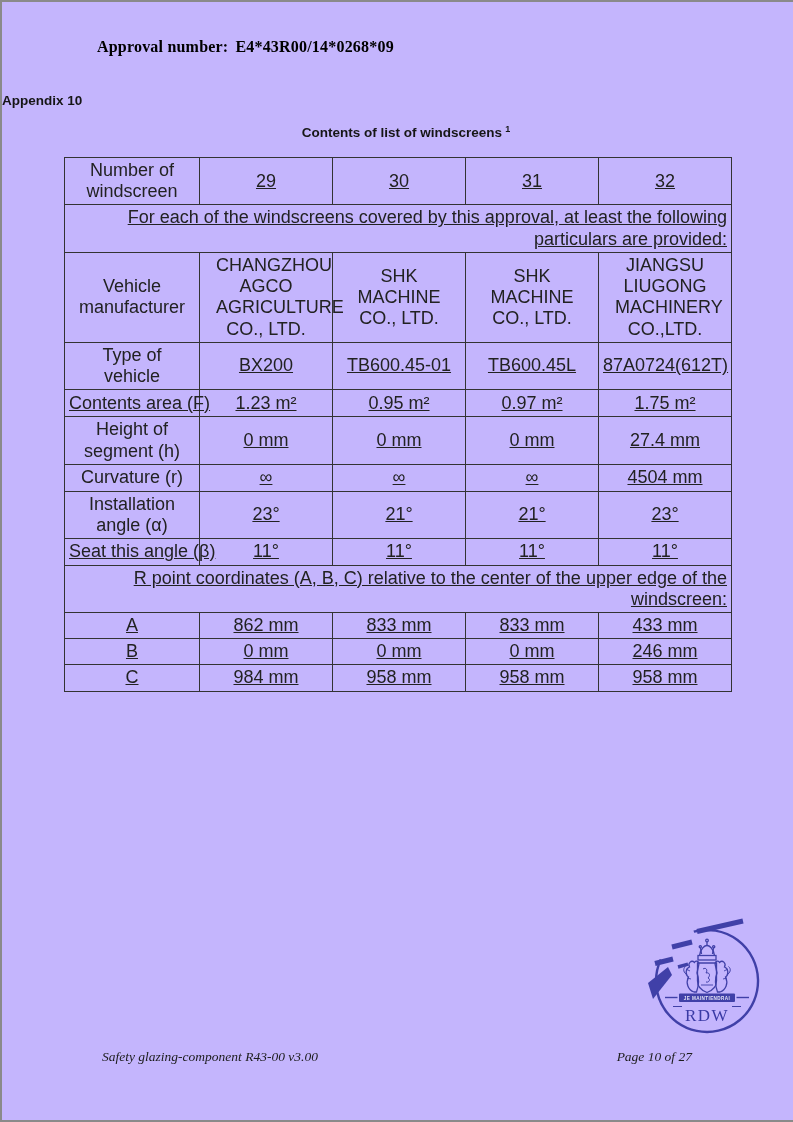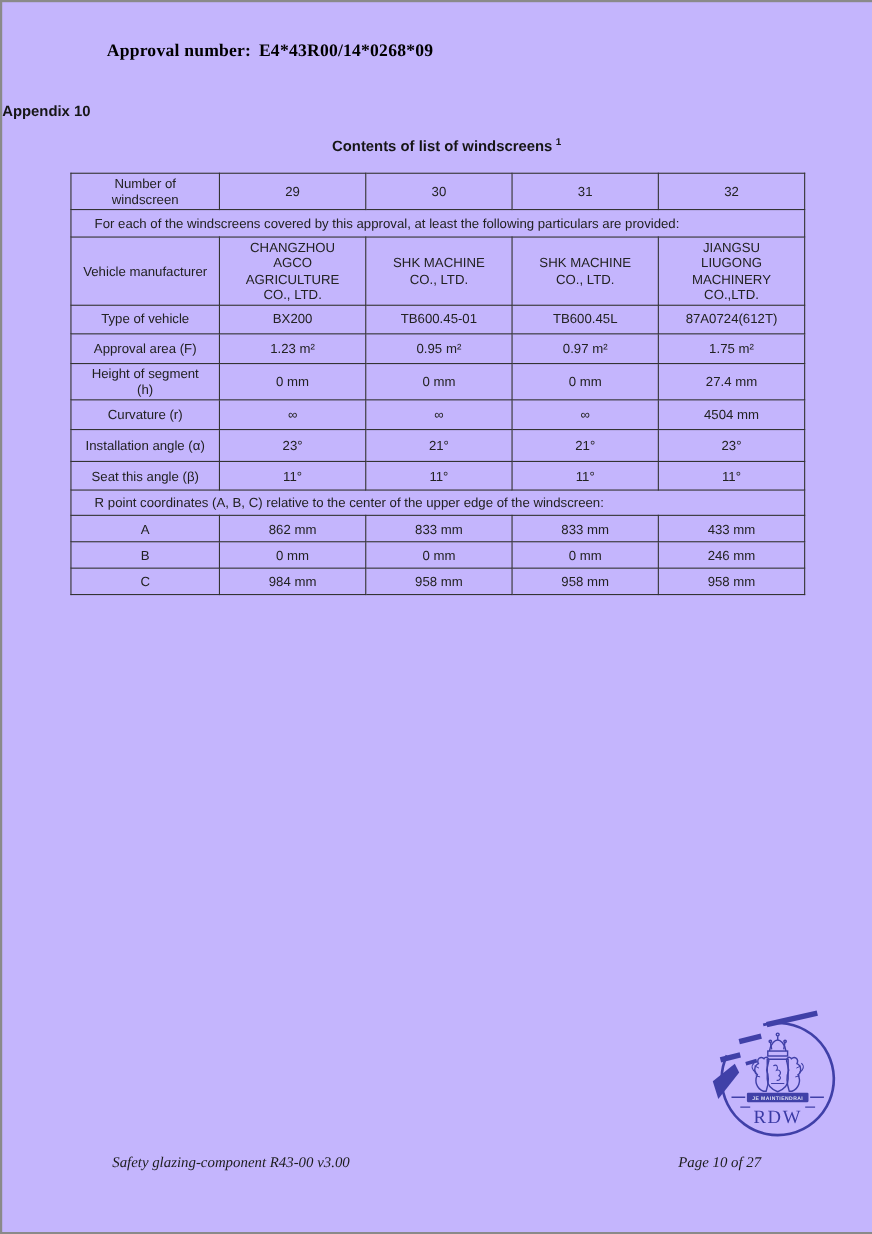--- a/index.html
+++ b/index.html
@@ -24,30 +24,30 @@
     font-weight:bold; font-size:13.5px; color:#161616;
   }
   .title2 {
     position:absolute; top:123px; left:0; width:100%; text-align:center;
     font-weight:bold; font-size:13.5px; color:#161616;padding-left:17px;
   }
   .title2 sup { font-size:9px; margin-left:3px; }
   table.ws {
     position:absolute; left:62px; top:155px; width:667px;
     border-collapse:collapse; table-layout:fixed;
-    font-size:12px; color:#222;
+    font-size:18px; color:#222;text-decoration:underline;
   }
   table.ws td {
     border:1px solid #333; text-align:center; vertical-align:middle;
     padding:2px 4px; line-height:1.18;
   }
   table.ws td.lbl span.cw { display:inline-block; max-width:115px; }
   table.ws td.mfr span.cw { display:inline-block; max-width:100px; }
   table.ws td.oneline { white-space:nowrap; }
-  table.ws td.span-left { text-align:left; padding-left:21px; }
+  table.ws td.span-left { text-align:right; padding-left:21px; }
   sup { line-height:0; }
   .footer-left {
     position:absolute; left:100px; top:1047px;
     font-family:"Liberation Serif", serif; font-style:italic; font-size:13.5px; color:#1c1c1c;
   }
   .footer-right {
     position:absolute; right:101px; top:1047px;
     font-family:"Liberation Serif", serif; font-style:italic; font-size:13.5px; color:#1c1c1c;
   }
   .stamp { position:absolute; left:641px; top:915px; width:124px; height:124px; }
@@ -100,21 +100,21 @@
         <td class="mfr"><span class="cw">JIANGSU LIUGONG MACHINERY CO.,LTD.</span></td>
       </tr>
       <tr style="height:26px">
         <td class="lbl"><span class="cw">Type of vehicle</span></td>
         <td>BX200</td>
         <td>TB600.45-01</td>
         <td>TB600.45L</td>
         <td>87A0724(612T)</td>
       </tr>
       <tr style="height:27px">
-        <td class="lbl oneline">Approval area (F)</td>
+        <td class="lbl oneline">Contents area (F)</td>
         <td>1.23 m²</td>
         <td>0.95 m²</td>
         <td>0.97 m²</td>
         <td>1.75 m²</td>
       </tr>
       <tr style="height:29px">
         <td class="lbl"><span class="cw">Height of segment (h)</span></td>
         <td>0 mm</td>
         <td>0 mm</td>
         <td>0 mm</td>

